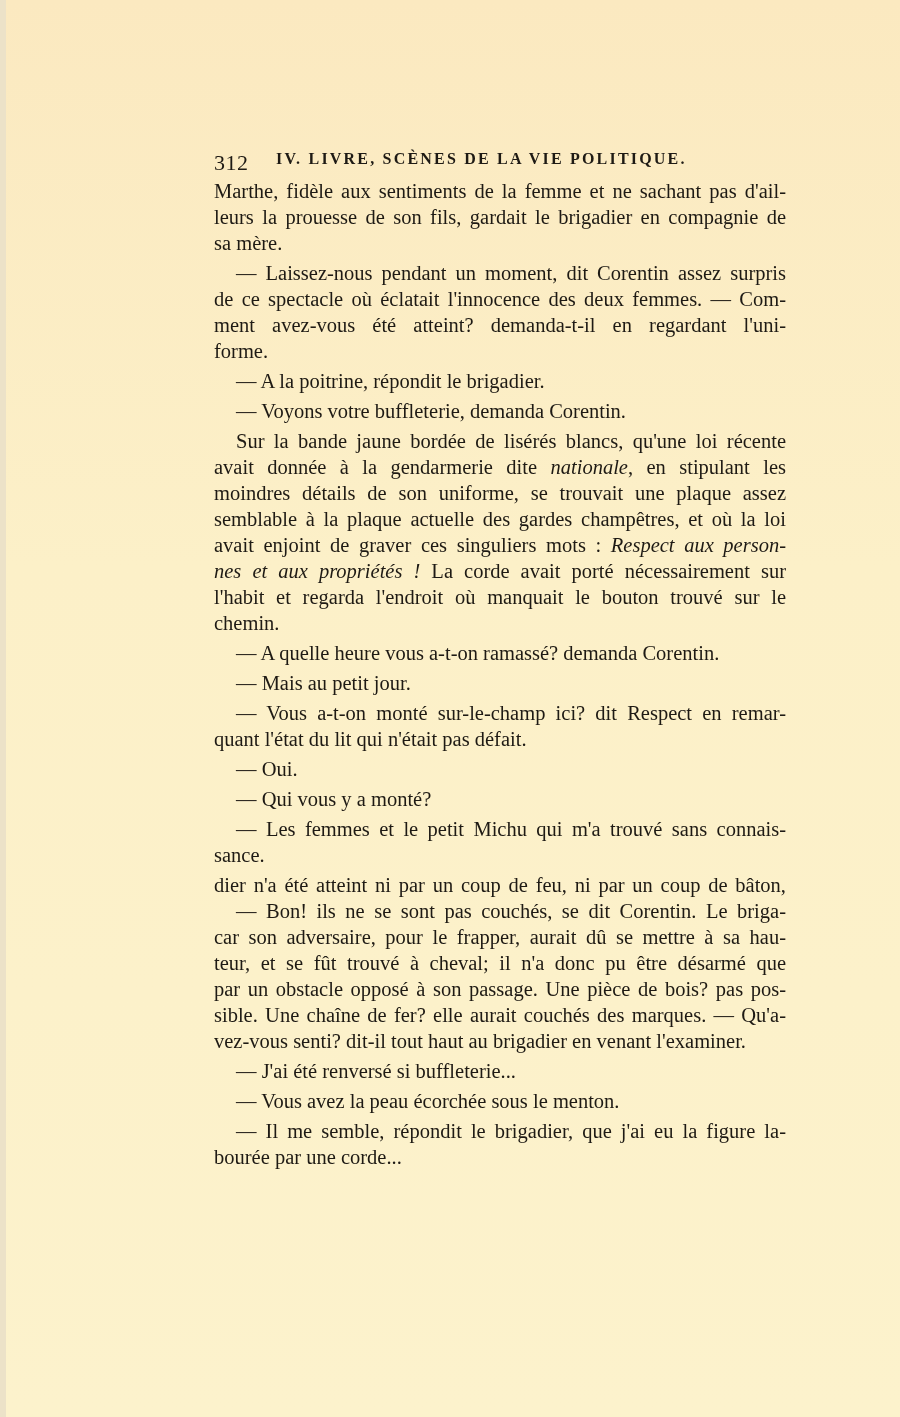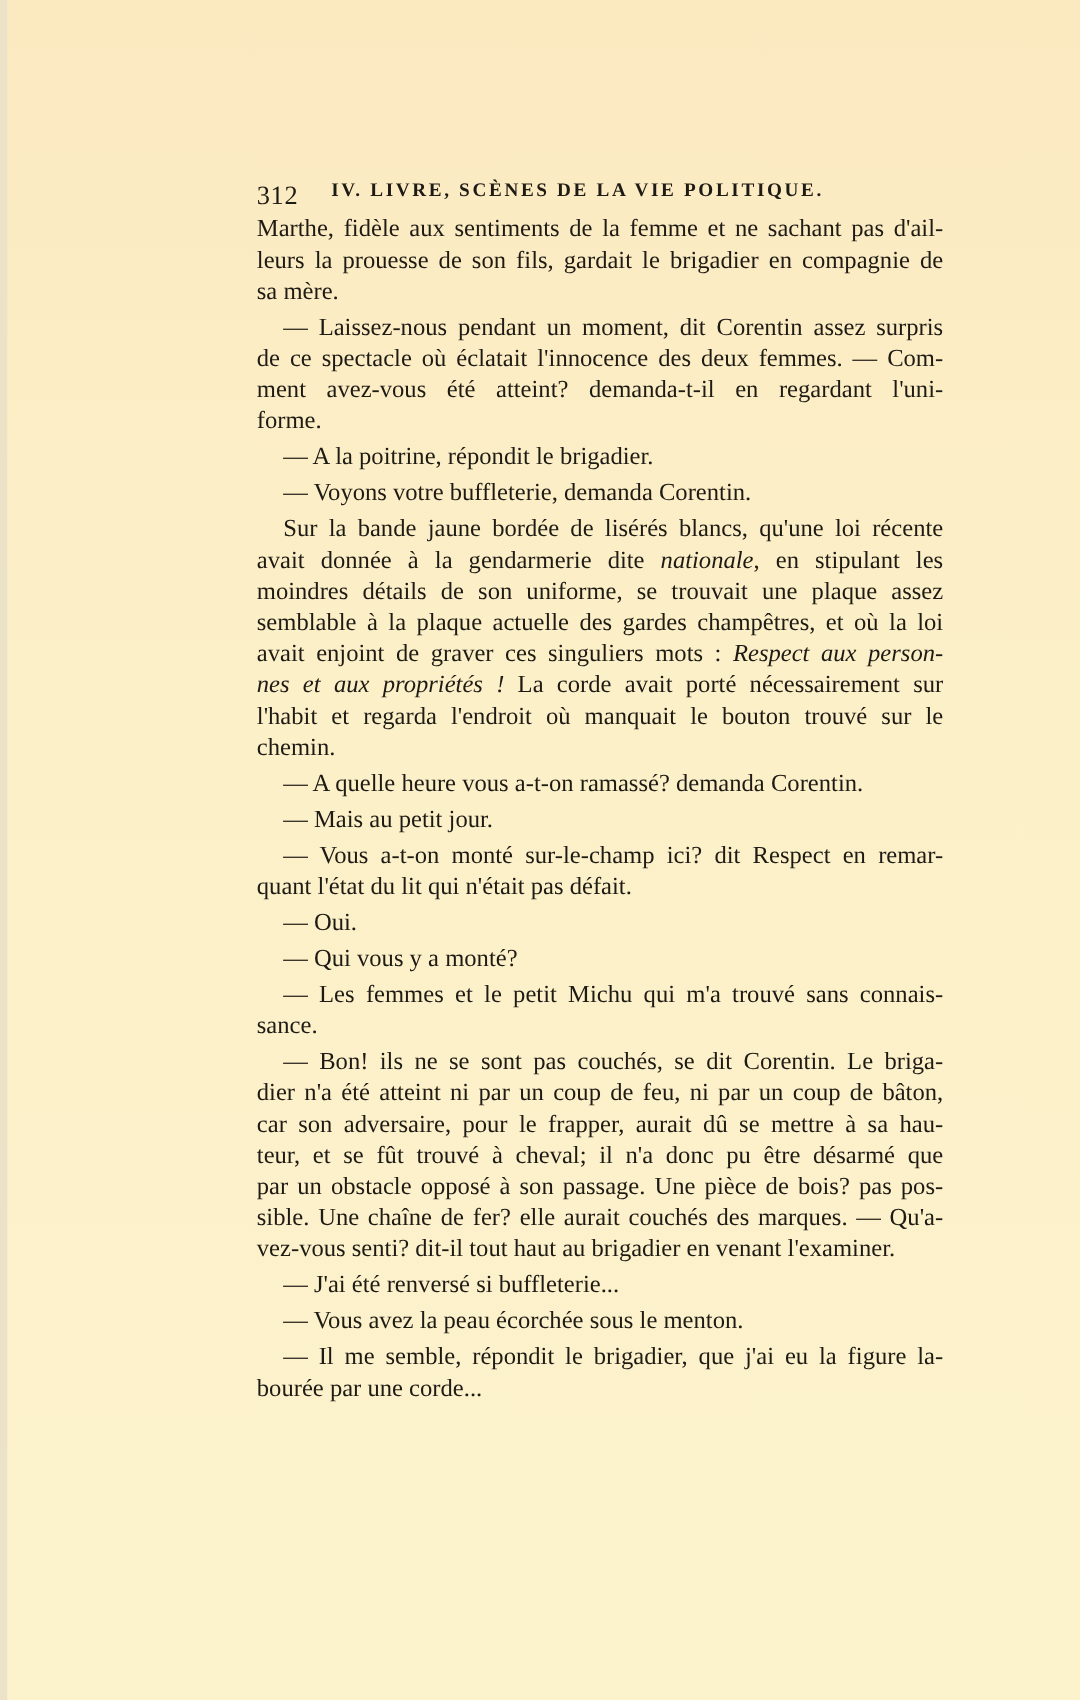--- a/index.html
+++ b/index.html
@@ -78,22 +78,22 @@
         <span class="ln last indent">— Oui.</span>
       </div>
       <div class="para">
         <span class="ln last indent">— Qui vous y a monté?</span>
       </div>
       <div class="para">
         <span class="ln indent">— Les femmes et le petit Michu qui m'a trouvé sans connais-</span>
         <span class="ln last">sance.</span>
       </div>
       <div class="para">
+        <span class="ln">dier n'a été atteint ni par un coup de feu, ni par un coup de bâton,</span>
         <span class="ln indent">— Bon! ils ne se sont pas couchés, se dit Corentin. Le briga-</span>
-        <span class="ln">dier n'a été atteint ni par un coup de feu, ni par un coup de bâton,</span>
         <span class="ln">car son adversaire, pour le frapper, aurait dû se mettre à sa hau-</span>
         <span class="ln">teur, et se fût trouvé à cheval; il n'a donc pu être désarmé que</span>
         <span class="ln">par un obstacle opposé à son passage. Une pièce de bois? pas pos-</span>
         <span class="ln">sible. Une chaîne de fer? elle aurait couchés des marques. — Qu'a-</span>
         <span class="ln last">vez-vous senti? dit-il tout haut au brigadier en venant l'examiner.</span>
       </div>
       <div class="para">
         <span class="ln last indent">— J'ai été renversé si buffleterie...</span>
       </div>
       <div class="para">

